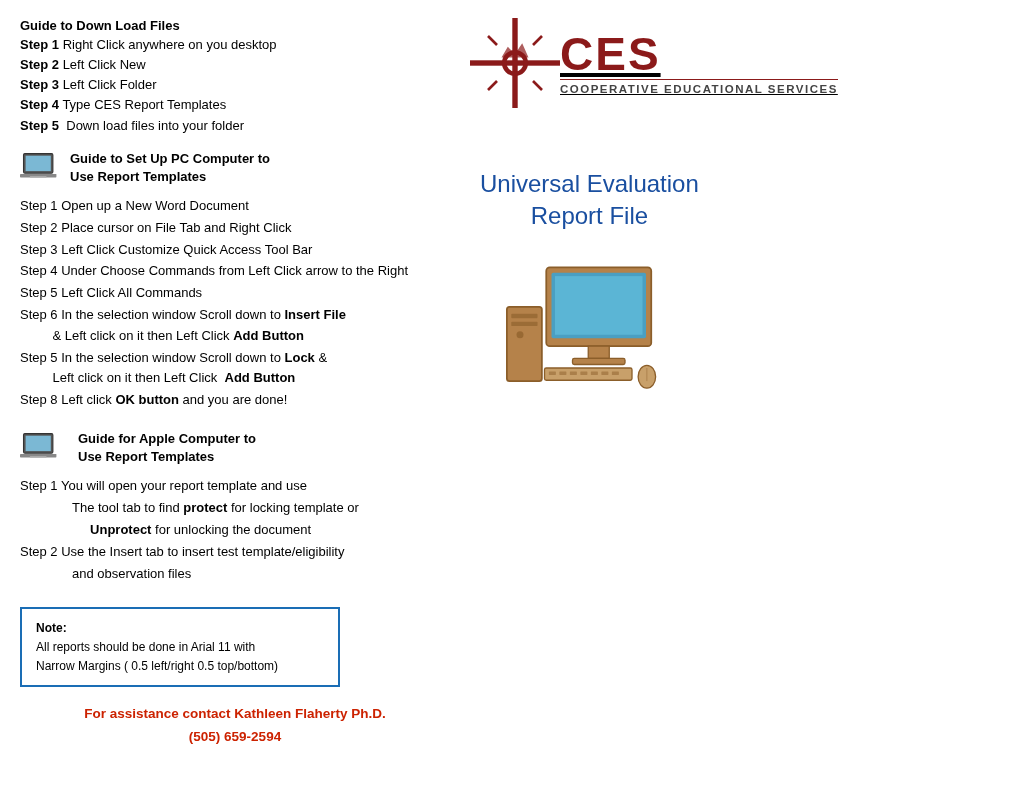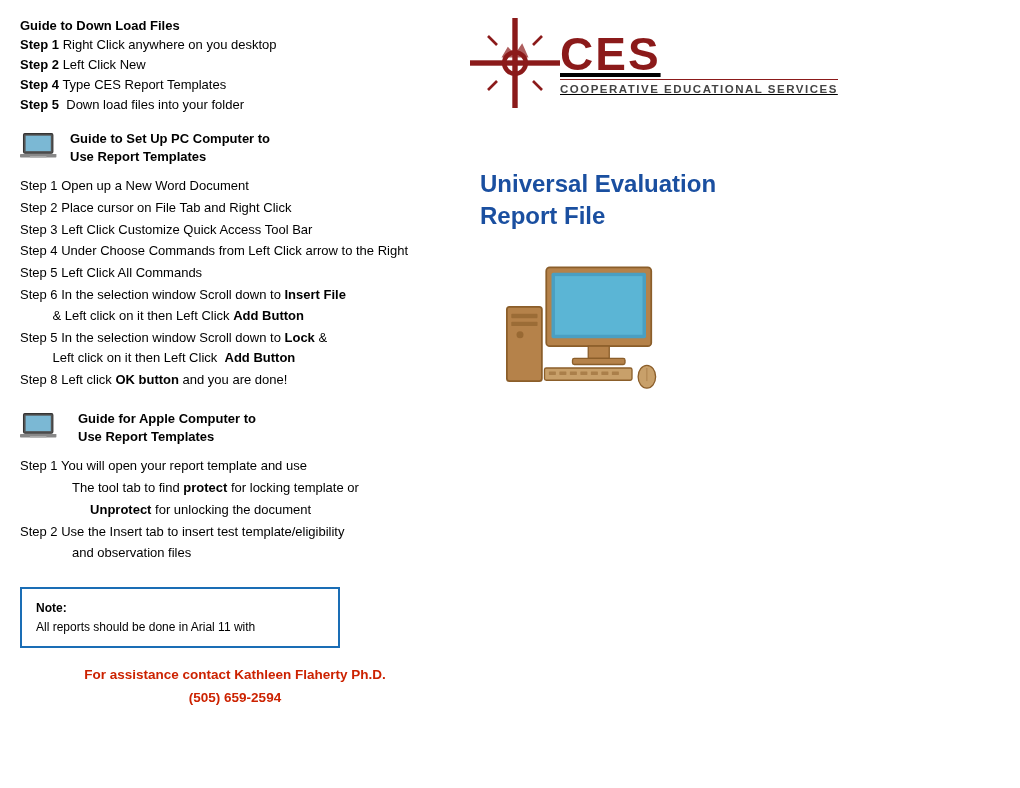--- a/index.html
+++ b/index.html
@@ -140,23 +140,23 @@
       font-weight: bold;
       color: #444;
       letter-spacing: 1.5px;
       border-top: 1.5px solid #8b1a1a;
       padding-top: 3px;
       margin-top: 2px;
       white-space: nowrap;
     }
     .report-title {
       font-size: 24px;
-      font-weight: bold;
+      font-weight: normal;
       color: #1a4fa0;
-      text-align: left;
+      text-align: center;
       line-height: 1.35;
       margin-left: 10px;
       margin-bottom: 20px;
     }
     
     .computer-img {
       width: 180px;
       height: 140px;
       margin-left: 30px;
       margin-top: 10px;
@@ -166,20 +166,21 @@
 <body>
 
 <div class="page">
 
   <div class="left-col">
 
     <div class="section-download">
       <div class="title">Guide to Down Load Files</div>
       <div class="step-line"><span class="bold">Step 1</span> Right Click anywhere on you desktop</div>
       <div class="step-line"><span class="bold">Step 2</span> Left Click New</div>
+      <div class="step-line"><span class="bold">Step 3</span> Left Click Folder</div>
       <div class="step-line"><span class="bold">Step 4</span> Type CES Report Templates</div>
       <div class="step-line"><span class="bold">Step 5</span>&nbsp; Down load files into your folder</div>
     </div>
 
     <div class="pc-section">
 
       <svg class="laptop-icon" viewBox="0 0 60 48" xmlns="http://www.w3.org/2000/svg">
         <rect x="5" y="2" width="42" height="28" rx="2" ry="2" fill="#555" stroke="#333" stroke-width="1.5"></rect>
         <rect x="8" y="5" width="36" height="22" fill="#7bb8d4"></rect>
         <rect x="0" y="31" width="52" height="5" rx="1" fill="#888"></rect>
@@ -219,20 +220,21 @@
       <p><span class="bold">Step 1</span> You will open your report template and use</p>
       <p class="indent">The tool tab to find <strong>protect</strong> for locking template or</p>
       <p class="indent">&nbsp;&nbsp;&nbsp;&nbsp;&nbsp;<strong>Unprotect</strong> for unlocking the document</p>
       <p><span class="bold">Step 2</span> Use the Insert tab to insert test template/eligibility</p>
       <p class="indent">and observation files</p>
     </div>
 
     <div class="note-box" style="border-color: rgb(26, 109, 181);">
       <div class="note-title">Note:</div>
       <div>All reports should be done in Arial 11 with</div>
+      <div>Narrow Margins ( 0.5 left/right 0.5 top/bottom)</div>
     </div>
 
     <div class="contact-line" style="color: rgb(204, 34, 0);">
       <div>For assistance contact Kathleen Flaherty Ph.D.</div>
       <div>(505) 659-2594</div>
     </div>
 
   </div>
 
   <div class="right-col">

